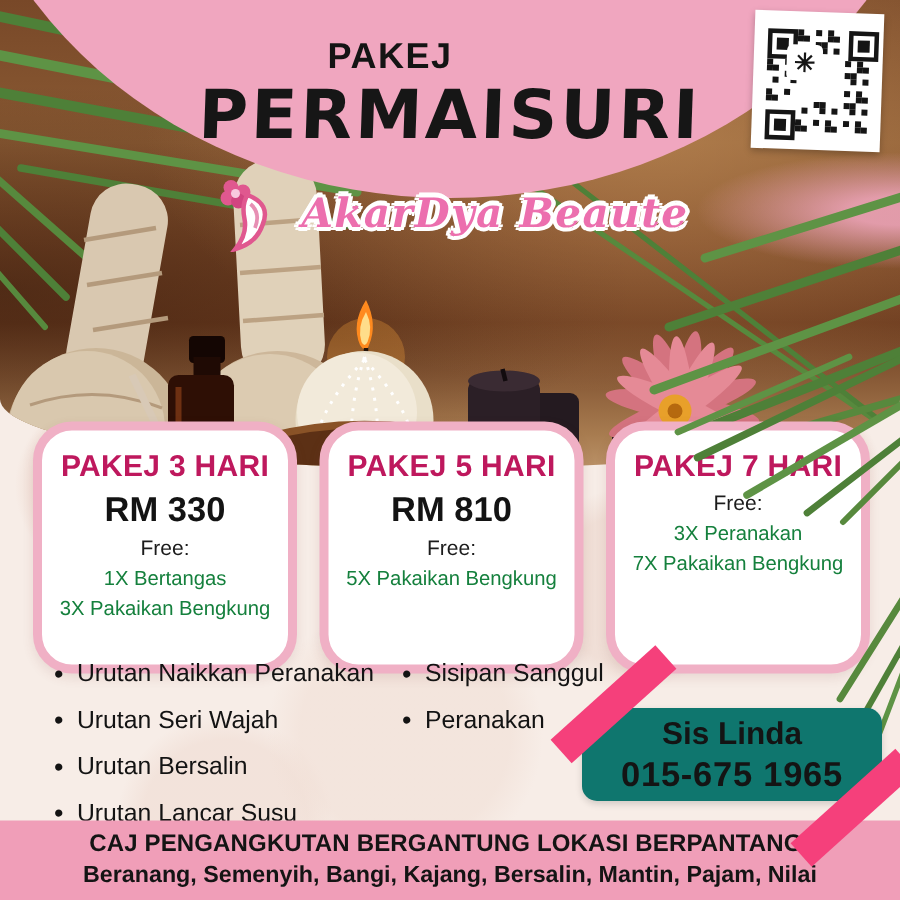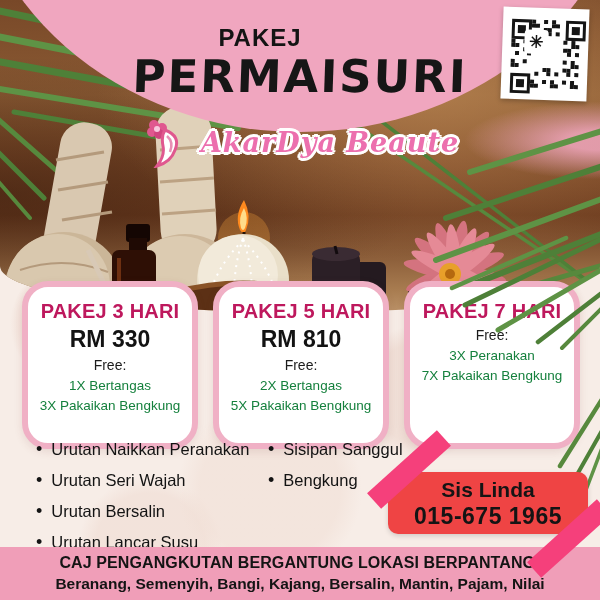--- a/index.html
+++ b/index.html
@@ -64,21 +64,21 @@
 
   
   .services{position:absolute;left:0;top:440px;width:600px;z-index:4;color:#131313;}
   .svc-col{position:absolute;top:0;}
   .svc-col-1{left:36px;}
   .svc-col-2{left:268px;}
   .svc-item{font-size:16.5px;line-height:19px;margin-bottom:12px;display:flex;align-items:center;}
   .svc-item .dot{font-size:18px;margin-right:9px;line-height:19px;}
 
   
-  .badge{position:absolute;left:388px;top:472px;width:200px;height:62px;background:#ef4444;
+  .badge{position:absolute;left:388px;top:472px;width:200px;height:62px;background:#0f766e;
     border-radius:10px;z-index:7;text-align:center;color:#141414;box-shadow:0 2px 5px rgba(0,0,0,.15);}
   .badge::before,.badge::after{content:"";position:absolute;width:94px;height:21px;background:#F5407B;}
   .badge::before{left:-26px;top:-13px;transform:rotate(-42deg);}
   .badge::after{right:-28px;bottom:-15px;transform:rotate(-42deg);}
   .badge-name{font-size:21px;font-weight:800;margin-top:6px;}
   .badge-phone{font-size:23px;font-weight:800;margin-top:1px;letter-spacing:.5px;}
 
   
   .footer{position:absolute;left:0;top:547px;width:600px;height:53px;background:#F09EB8;z-index:5;
     text-align:center;color:#141414;}
@@ -282,21 +282,20 @@
       <div class="card-name">PAKEJ 3 HARI</div>
       <div class="card-price">RM 330</div>
       <div class="card-free">Free:</div>
       <div class="card-item">1X Bertangas</div>
       <div class="card-item">3X Pakaikan Bengkung</div>
     </div>
     <div class="card">
       <div class="card-name">PAKEJ 5 HARI</div>
       <div class="card-price">RM 810</div>
       <div class="card-free">Free:</div>
-      <div class="card-item">2X Bertangas</div>
       <div class="card-item">5X Pakaikan Bengkung</div>
     </div>
     <div class="card">
       <div class="card-name">PAKEJ 7 HARI</div>
       <div class="card-free">Free:</div>
       <div class="card-item">3X Peranakan</div>
       <div class="card-item">7X Pakaikan Bengkung</div>
     </div>
   </div>
 
@@ -319,21 +318,21 @@
           <span>Urutan Lancar Susu</span>
         </div>
     </div>
     <div class="svc-col svc-col-2">
       <div class="svc-item">
           <span class="dot">•</span>
           <span>Sisipan Sanggul</span>
         </div>
       <div class="svc-item">
           <span class="dot">•</span>
-          <span>Bengkung</span>
+          <span>Peranakan</span>
         </div>
     </div>
   </div>
 
   <div class="badge">
     <div class="badge-name">Sis Linda</div>
     <div class="badge-phone">015-675 1965</div>
   </div>
 
   <div class="footer">

